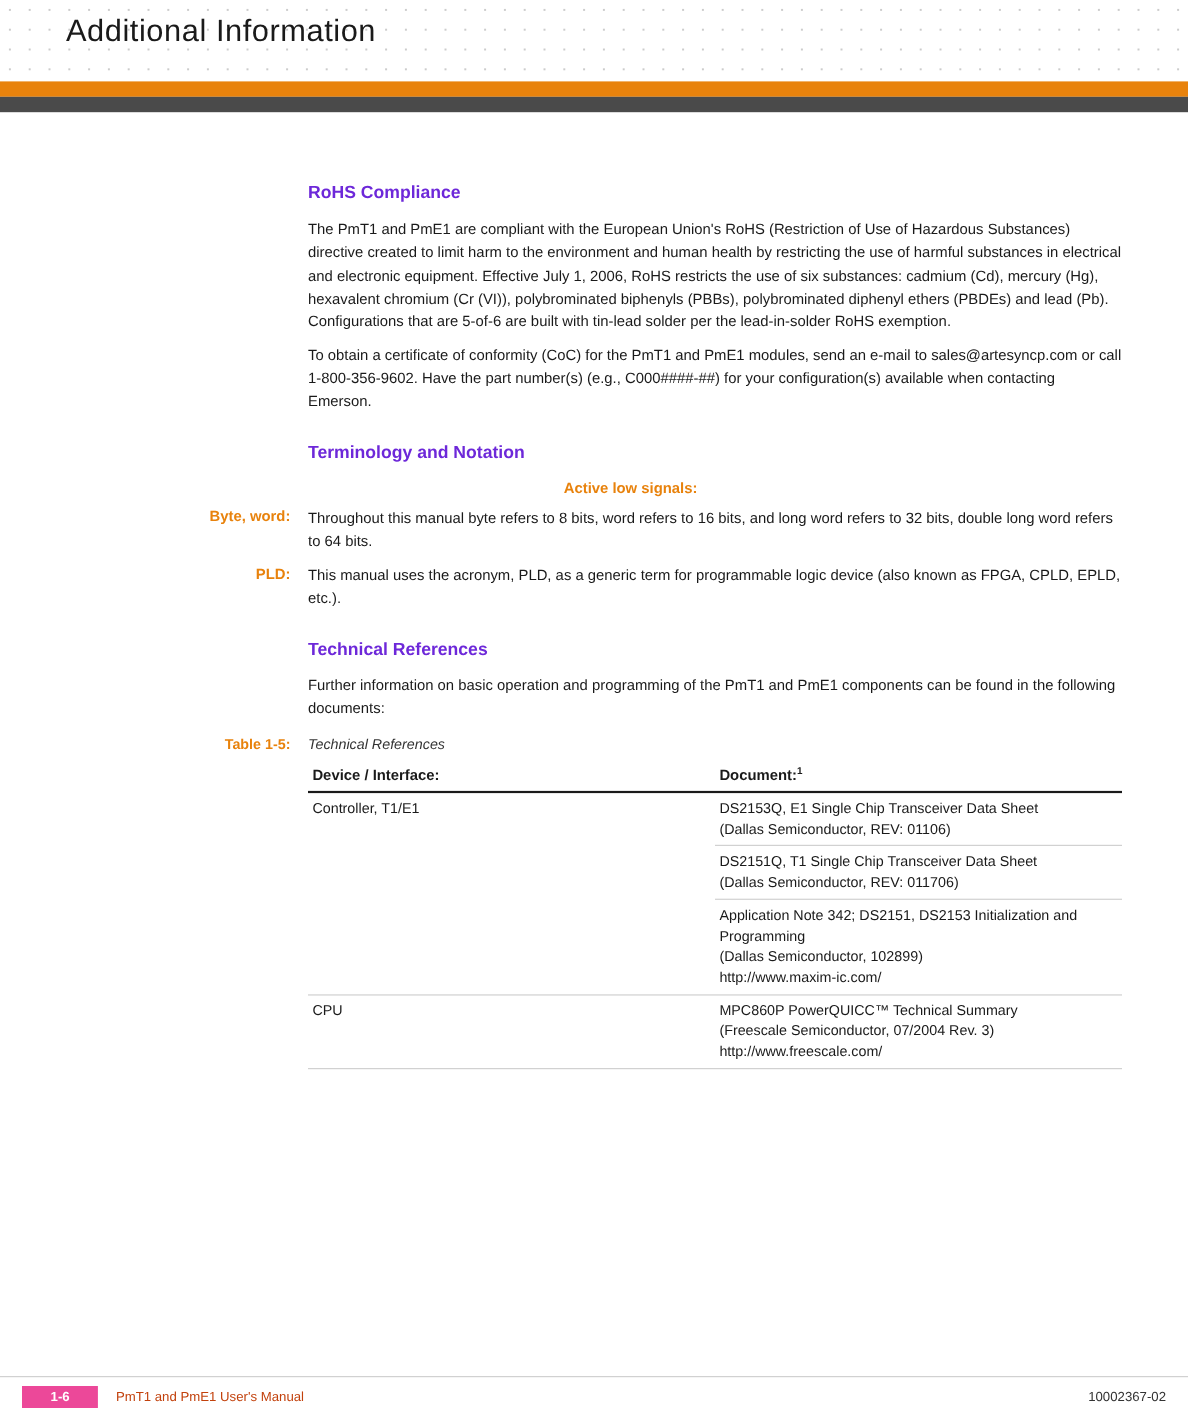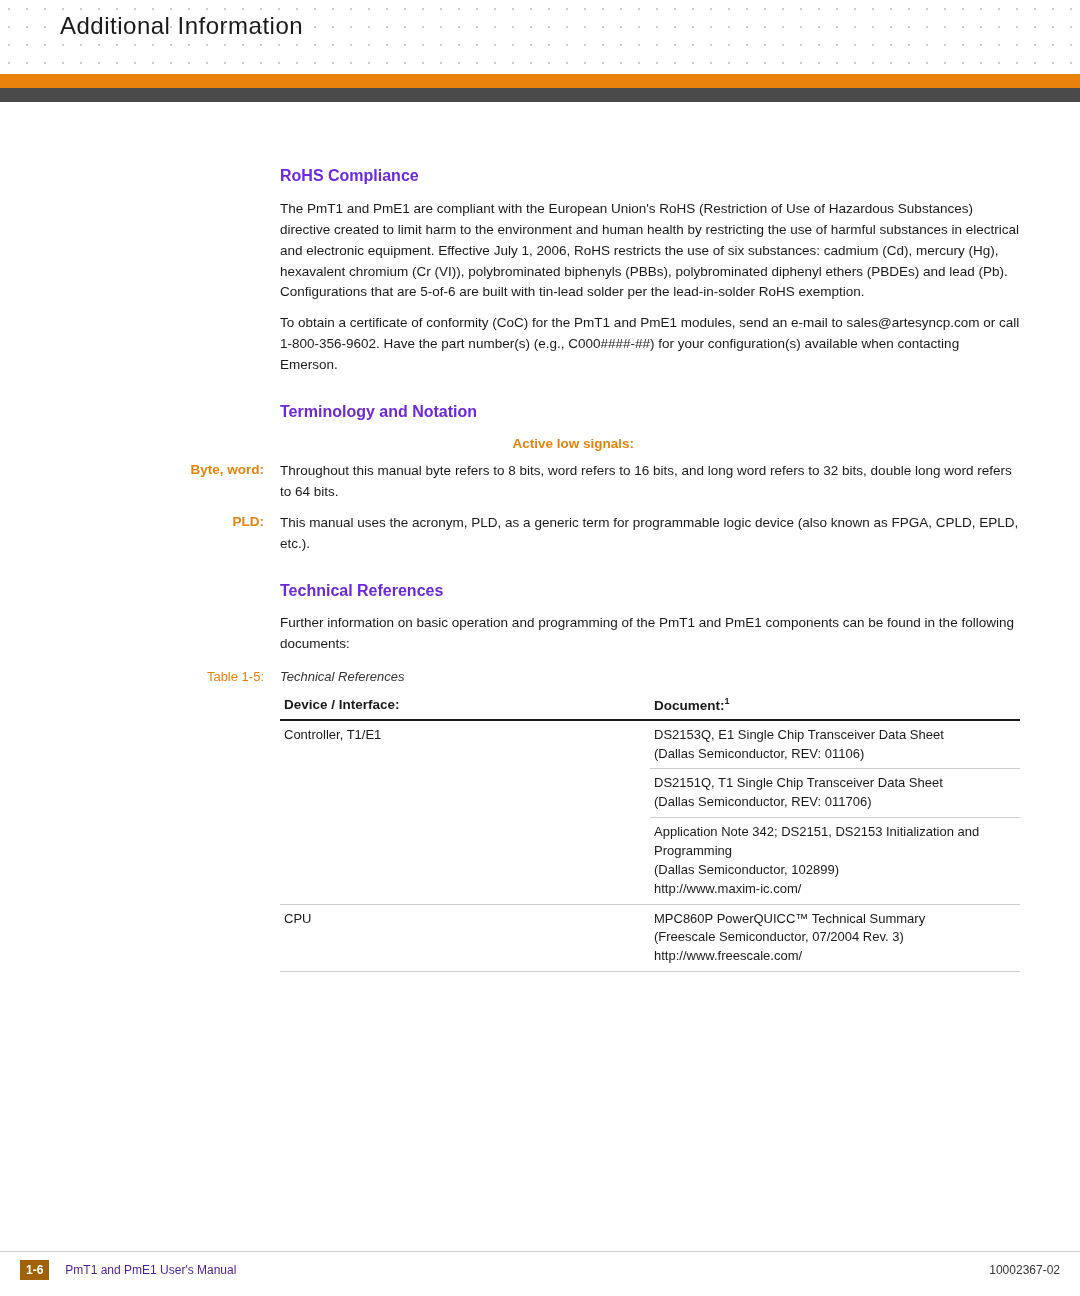--- a/index.html
+++ b/index.html
@@ -42,21 +42,21 @@
 
     .header-overview {
       font-size: 42px;
       font-weight: 900;
       color: #1a1a1a;
       font-style: italic;
       letter-spacing: -1px;
     }
 
     .header-subtitle {
-      font-size: 24px;
+      font-size: 28px;
       font-weight: 400;
       color: #1a1a1a;
       letter-spacing: 0.5px;
     }
 
     .orange-bar {
       position: absolute;
       bottom: 22px;
       left: 0; right: 0;
       height: 14px;
@@ -129,21 +129,21 @@
       margin-bottom: 6px;
     }
 
     .table-caption-label {
       width: 220px;
       min-width: 220px;
       text-align: right;
       padding-right: 16px;
       color: #e8820c;
       font-size: 13px;
-      font-weight: 400;
+      font-weight: 700;
     }
 
     .table-caption-text {
       font-style: italic;
       font-size: 13px;
       color: #333;
     }
 
     
     .ref-table {
@@ -191,31 +191,31 @@
       bottom: 16px;
       left: 0; right: 0;
       display: flex;
       align-items: center;
       padding: 0 20px;
       border-top: 1px solid #cccccc;
       padding-top: 8px;
     }
 
     .footer-page-badge {
-      background: #a16207;
+      background: #ec4899;
       color: #ffffff;
       font-size: 12px;
       font-weight: 700;
-      padding: 3px 6px;
+      padding: 3px 26px;
       margin-right: 16px;
     }
 
     .footer-doc-title {
       font-size: 12px;
-      color: #4c1d95;
+      color: #c2410c;
       flex: 1;
     }
 
     .footer-doc-number {
       font-size: 12px;
       color: #333;
     }
 
     sup {
       font-size: 9px;

